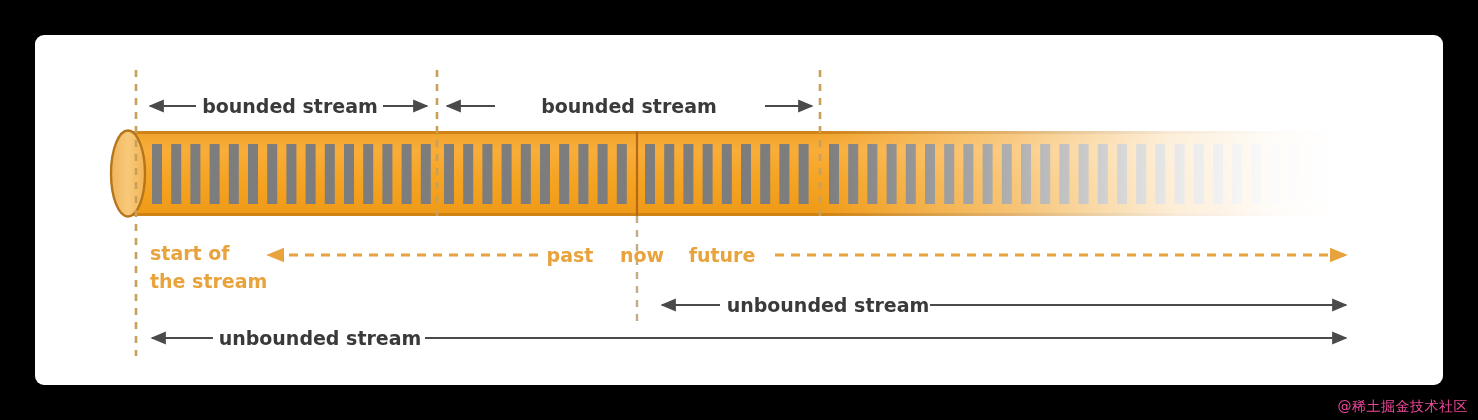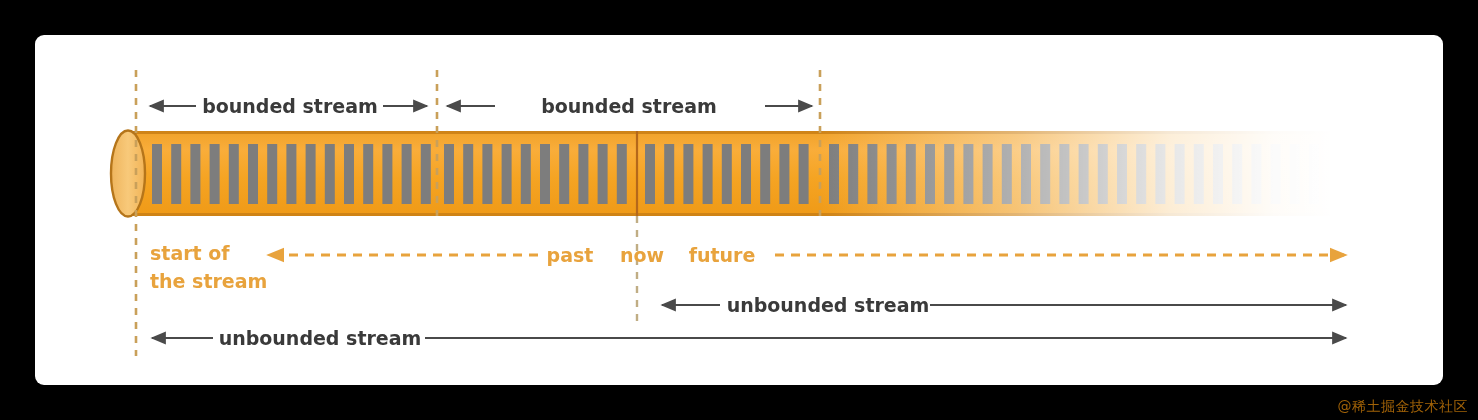--- a/index.html
+++ b/index.html
@@ -25,21 +25,21 @@
   }
   #stage {
     position: absolute;
     left: 0; top: 0;
     width: 1478px; height: 420px;
   }
   #watermark {
     position: absolute;
     right: 10px;
     bottom: 4px;
-    color: #a16207;
+    color: #ec4899;
     font-size: 14px;
     font-family: "DejaVu Sans", sans-serif;
     letter-spacing: 0.5px;
     white-space: nowrap;
     text-align: center;
   }
   svg { display: block; }
   .lbl-dark {
     font-family: "DejaVu Sans", sans-serif;
     font-size: 19px;

